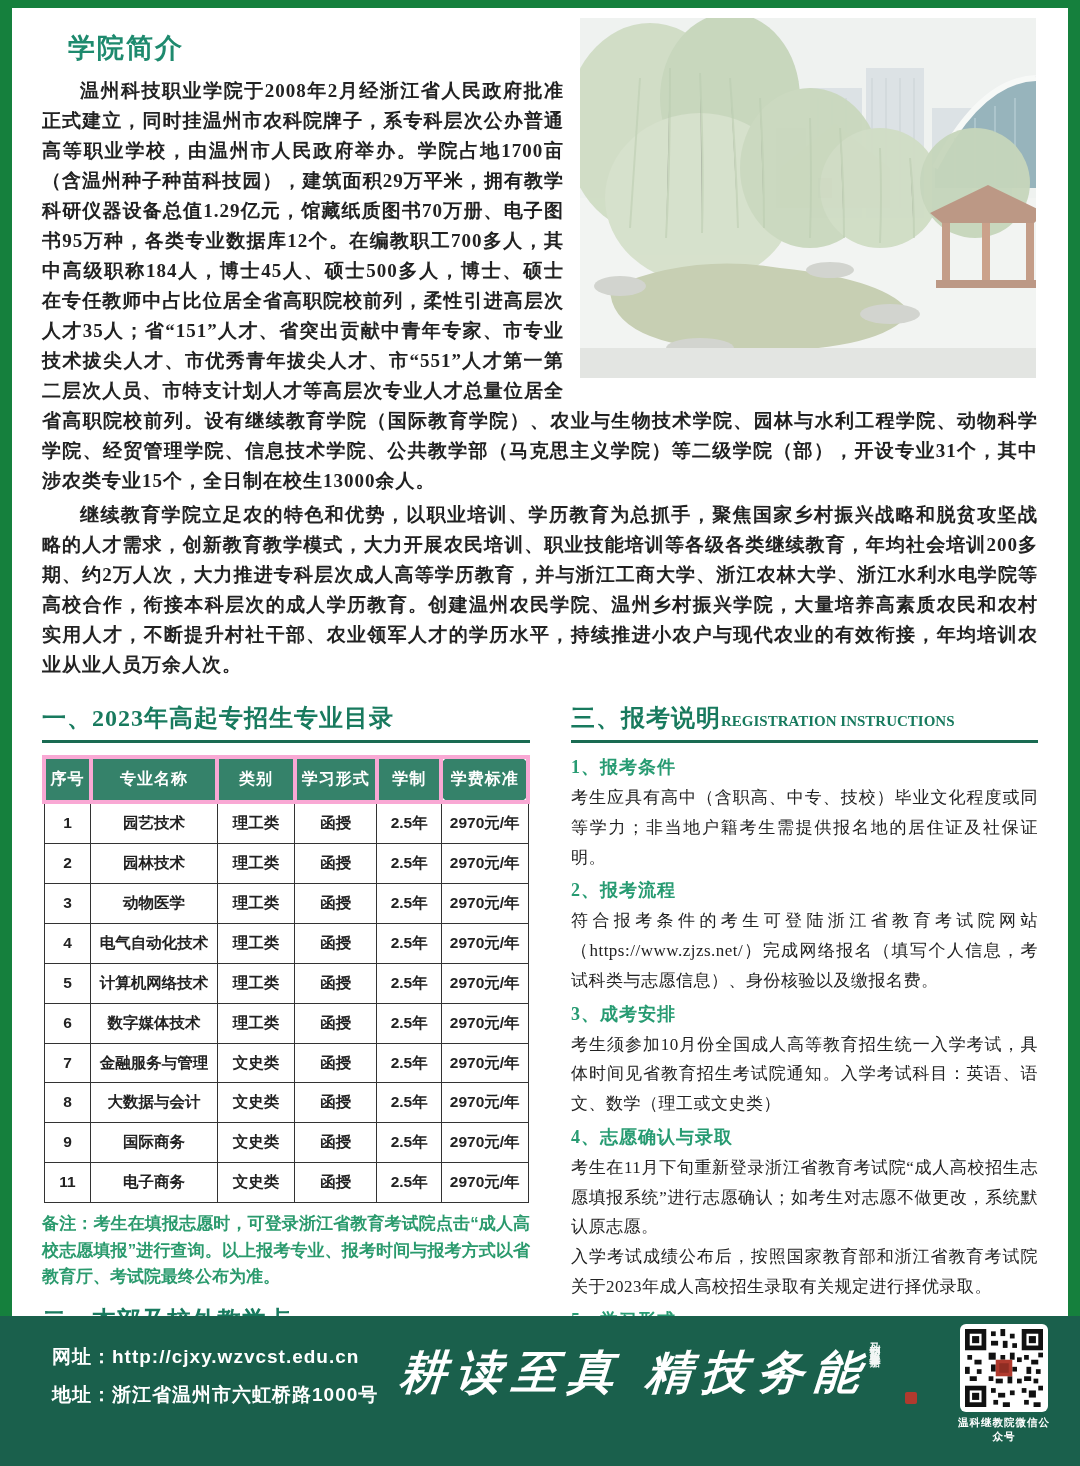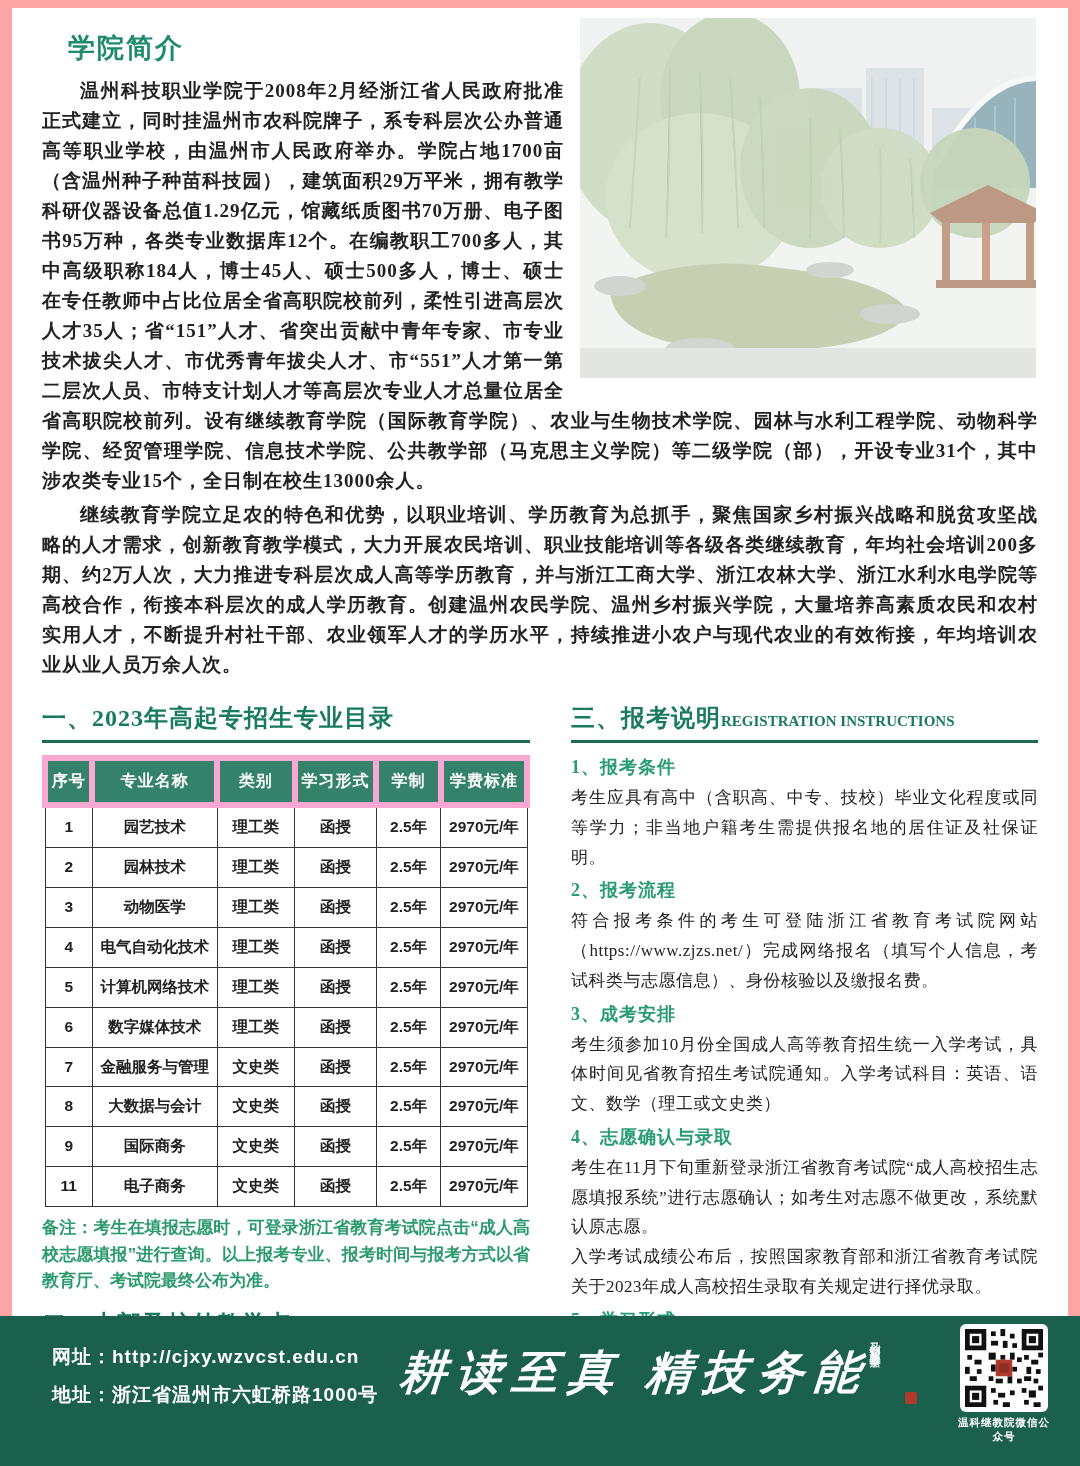--- a/index.html
+++ b/index.html
@@ -3,21 +3,21 @@
 <meta charset="utf-8">
 <style>
   html,body{margin:0;padding:0;}
   body{
     width:1080px;height:1466px;
     font-family:"Liberation Serif","DejaVu Serif",serif;
     background:#ffffff;
   }
   .page{
     position:relative;width:1080px;height:1466px;
-    background:#fca5a5;overflow:hidden;
+    background:#15803d;overflow:hidden;
   }
   .content{
     position:absolute;top:8px;left:12px;right:12px;bottom:118px;
     background:#ffffff;padding:18px 30px 0 30px;box-sizing:border-box;
     overflow:hidden;
   }
   
   .photo-box{
     float:right;width:456px;height:360px;margin:-12px 2px 10px 16px;
     background:#eef1ee;overflow:hidden;
@@ -38,21 +38,21 @@
   .sec-title{
     font-size:24px;font-weight:bold;color:#187a5e;letter-spacing:1px;
     padding-bottom:6px;border-bottom:3px solid #1a6b52;margin:6px 0 12px 0;
   }
   .sec-title .en{font-size:15px;letter-spacing:0;}
   
   table{border-collapse:collapse;width:100%;table-layout:fixed;
         font-family:"Liberation Sans","DejaVu Sans",sans-serif;}
   th{
     background:#35826a;color:#fff;font-size:16px;font-weight:bold;
-    border:6px solid #f9a8d4;padding:10px 2px;letter-spacing:1px;
+    border:4px solid #f9a8d4;padding:10px 2px;letter-spacing:1px;
   }
   td{
     border:1px solid #333;text-align:center;font-size:15.5px;font-weight:bold;
     color:#222;padding:9px 2px;white-space:pre-line;line-height:1.35;
   }
   .t1 th:nth-child(1),.t1 td:nth-child(1){width:9%;}
   .t1 th:nth-child(2),.t1 td:nth-child(2){width:27%;}
   .t1 th:nth-child(3),.t1 td:nth-child(3){width:16%;}
   .t1 th:nth-child(4),.t1 td:nth-child(4){width:17%;}
   .t1 th:nth-child(5),.t1 td:nth-child(5){width:13%;}

